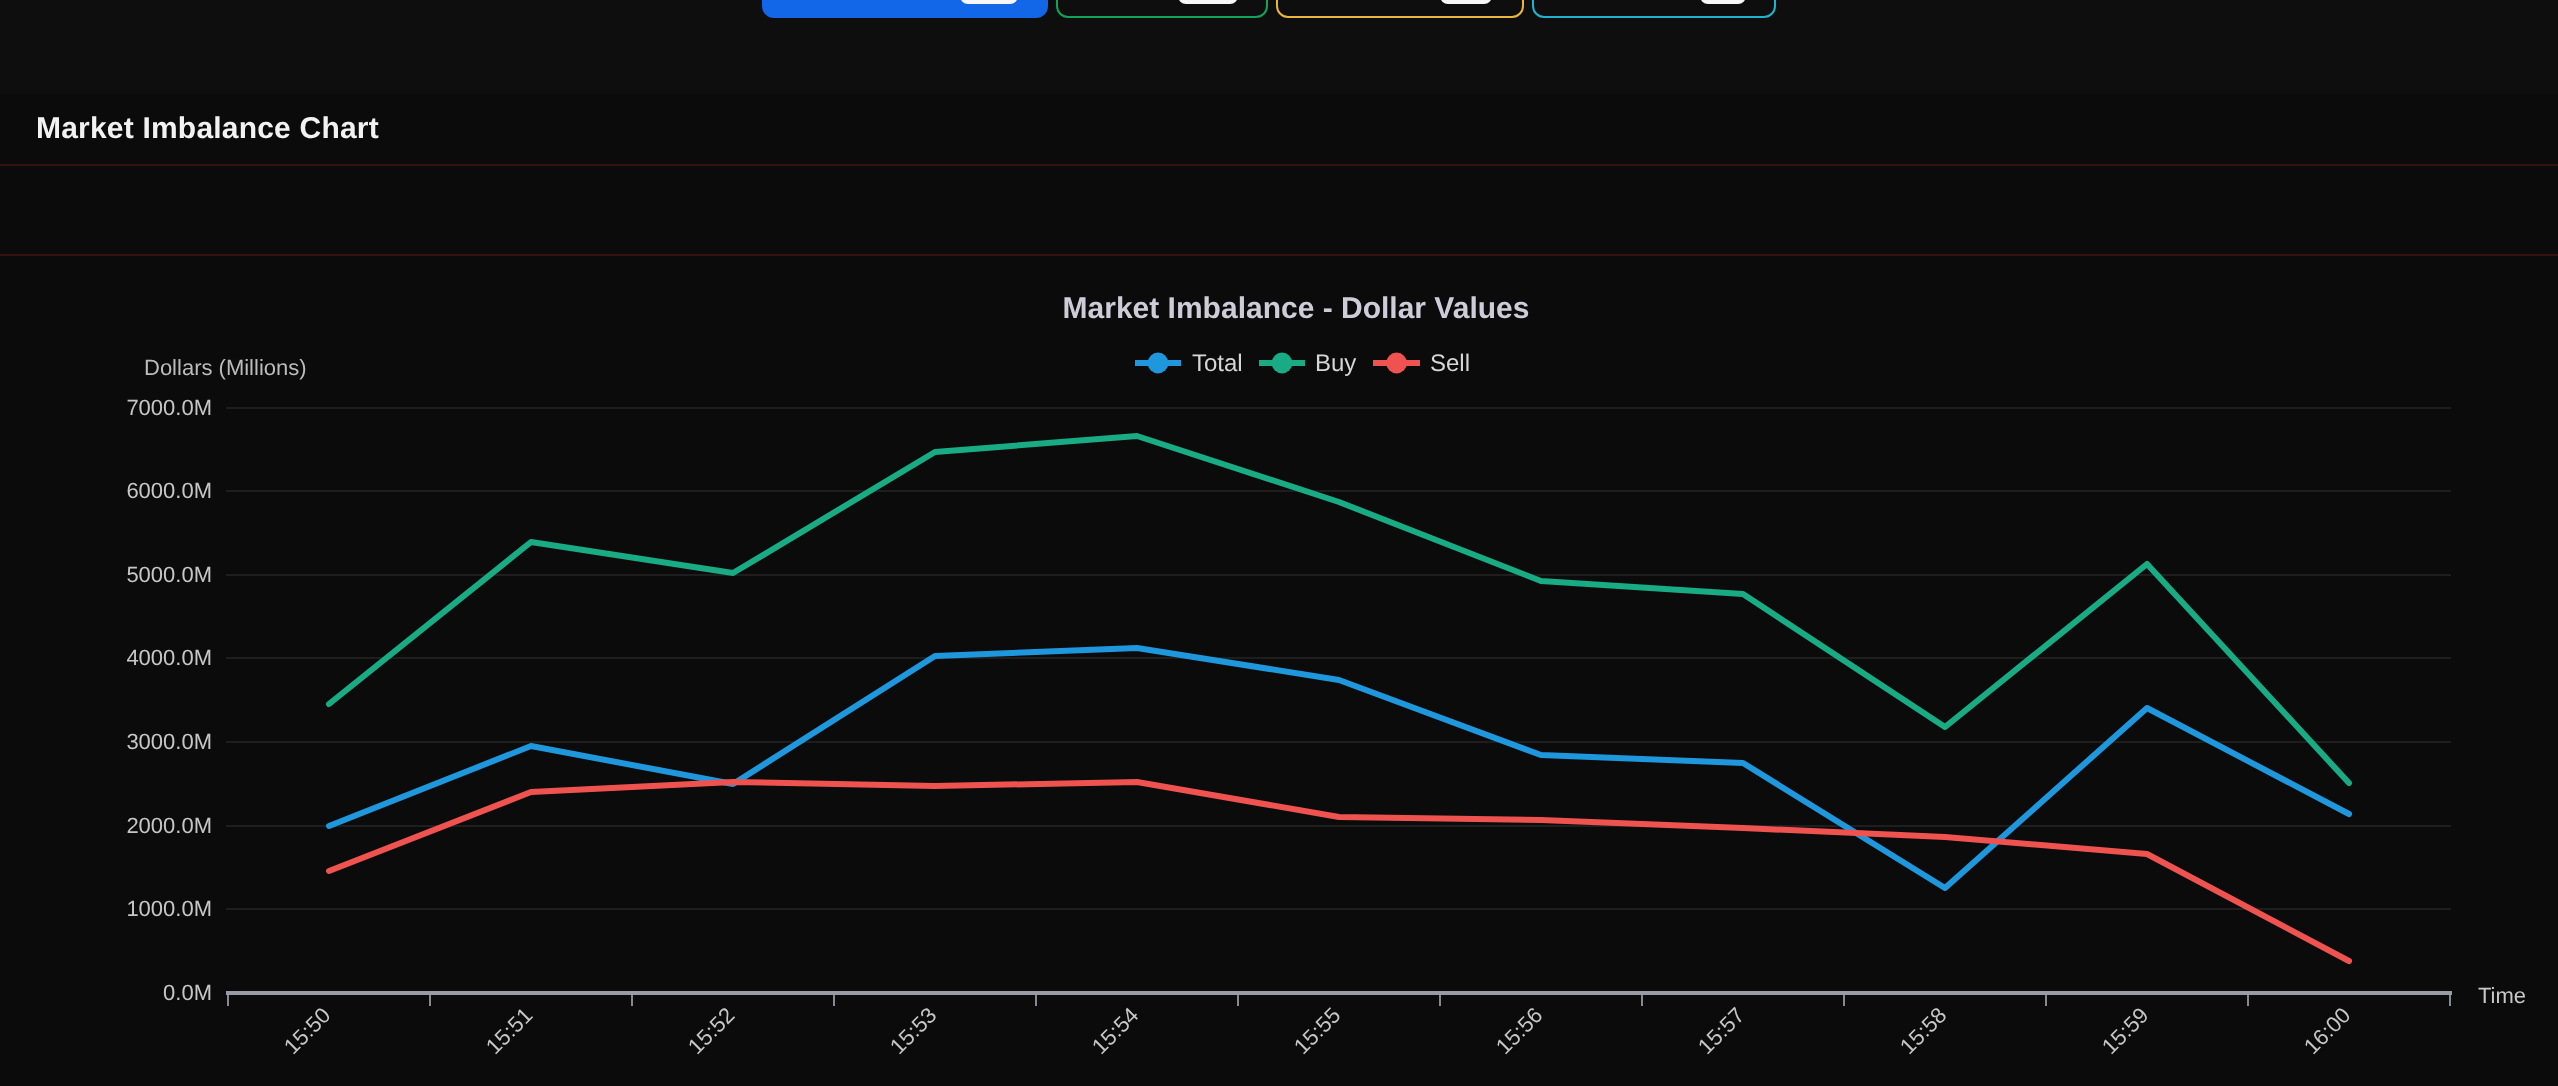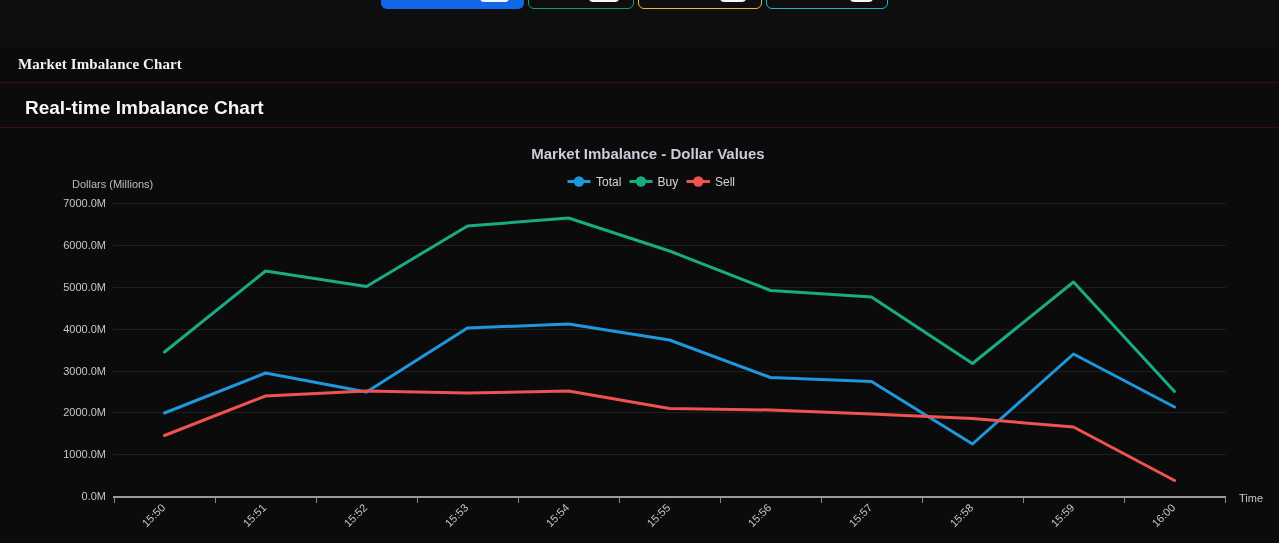--- a/index.html
+++ b/index.html
@@ -18,24 +18,23 @@
 
   <div class="abs" style="left:527.5px;top:-31px;width:106px;height:39.5px;border:1.5px solid #12a35a;border-radius:6px;box-sizing:border-box;"></div>
   <div class="abs" style="left:589px;top:-17px;width:29.5px;height:18.5px;background:#f7f7f7;border-radius:4px;"></div>
 
   <div class="abs" style="left:637.5px;top:-31px;width:124px;height:39.5px;border:1.5px solid #eab63d;border-radius:6px;box-sizing:border-box;"></div>
   <div class="abs" style="left:720px;top:-17px;width:26px;height:18.5px;background:#f7f7f7;border-radius:4px;"></div>
 
   <div class="abs" style="left:765.5px;top:-31px;width:122px;height:39.5px;border:1.5px solid #1cb4cf;border-radius:6px;box-sizing:border-box;"></div>
   <div class="abs" style="left:850px;top:-17px;width:23px;height:18.5px;background:#f7f7f7;border-radius:4px;"></div>
 
-  <div class="abs" style="left:18px;top:56px;font-size:15px;font-weight:700;color:#f2f2f2;letter-spacing:0.1px;font-family:Liberation Serif, serif;">Market Imbalance Chart</div>
+  <div class="abs" style="left:18px;top:56px;font-size:15px;font-weight:700;color:#f2f2f2;letter-spacing:0.1px;">Market Imbalance Chart</div>
   <div class="abs" style="left:0;top:82px;width:1279px;height:1px;background:#381010;"></div>
 
-  <div class="abs" style="left:25px;top:97px;font-size:19px;font-weight:700;color:#f5f5f5;">Real-time Imbalance Chart</div>
   <div class="abs" style="left:0;top:127px;width:1279px;height:1px;background:#381010;"></div>
 
   <svg class="abs" style="left:0;top:0;" width="1279" height="543" xmlns="http://www.w3.org/2000/svg">
 
     <text x="648" y="159" text-anchor="middle" font-size="15" font-weight="bold" fill="#cdccd8" font-family="Liberation Sans,sans-serif">Market Imbalance - Dollar Values</text>
 
     <g stroke-width="3" fill="none">
       <line x1="567.5" y1="181.5" x2="590.5" y2="181.5" stroke="#1e97dd"></line>
       <line x1="629.5" y1="181.5" x2="652.5" y2="181.5" stroke="#19ab83"></line>
       <line x1="686.5" y1="181.5" x2="710" y2="181.5" stroke="#ef5350"></line>

